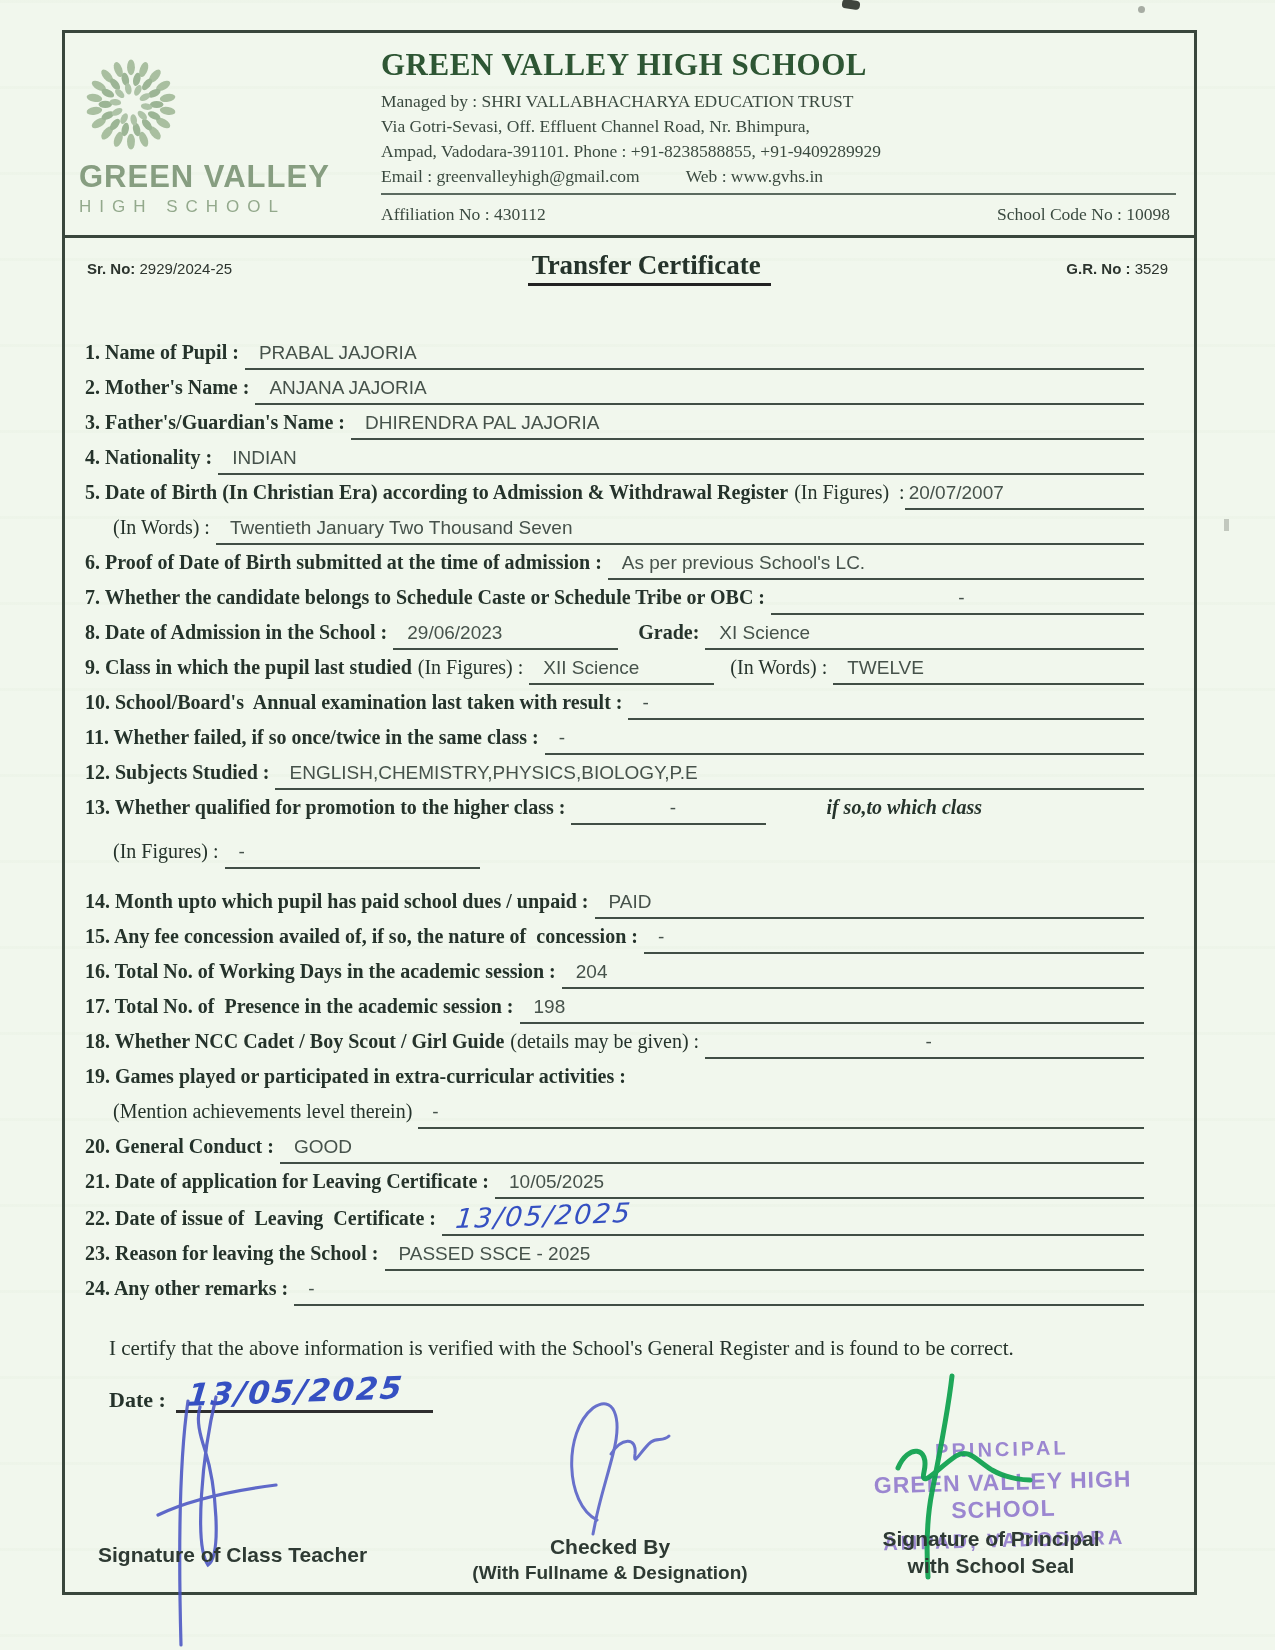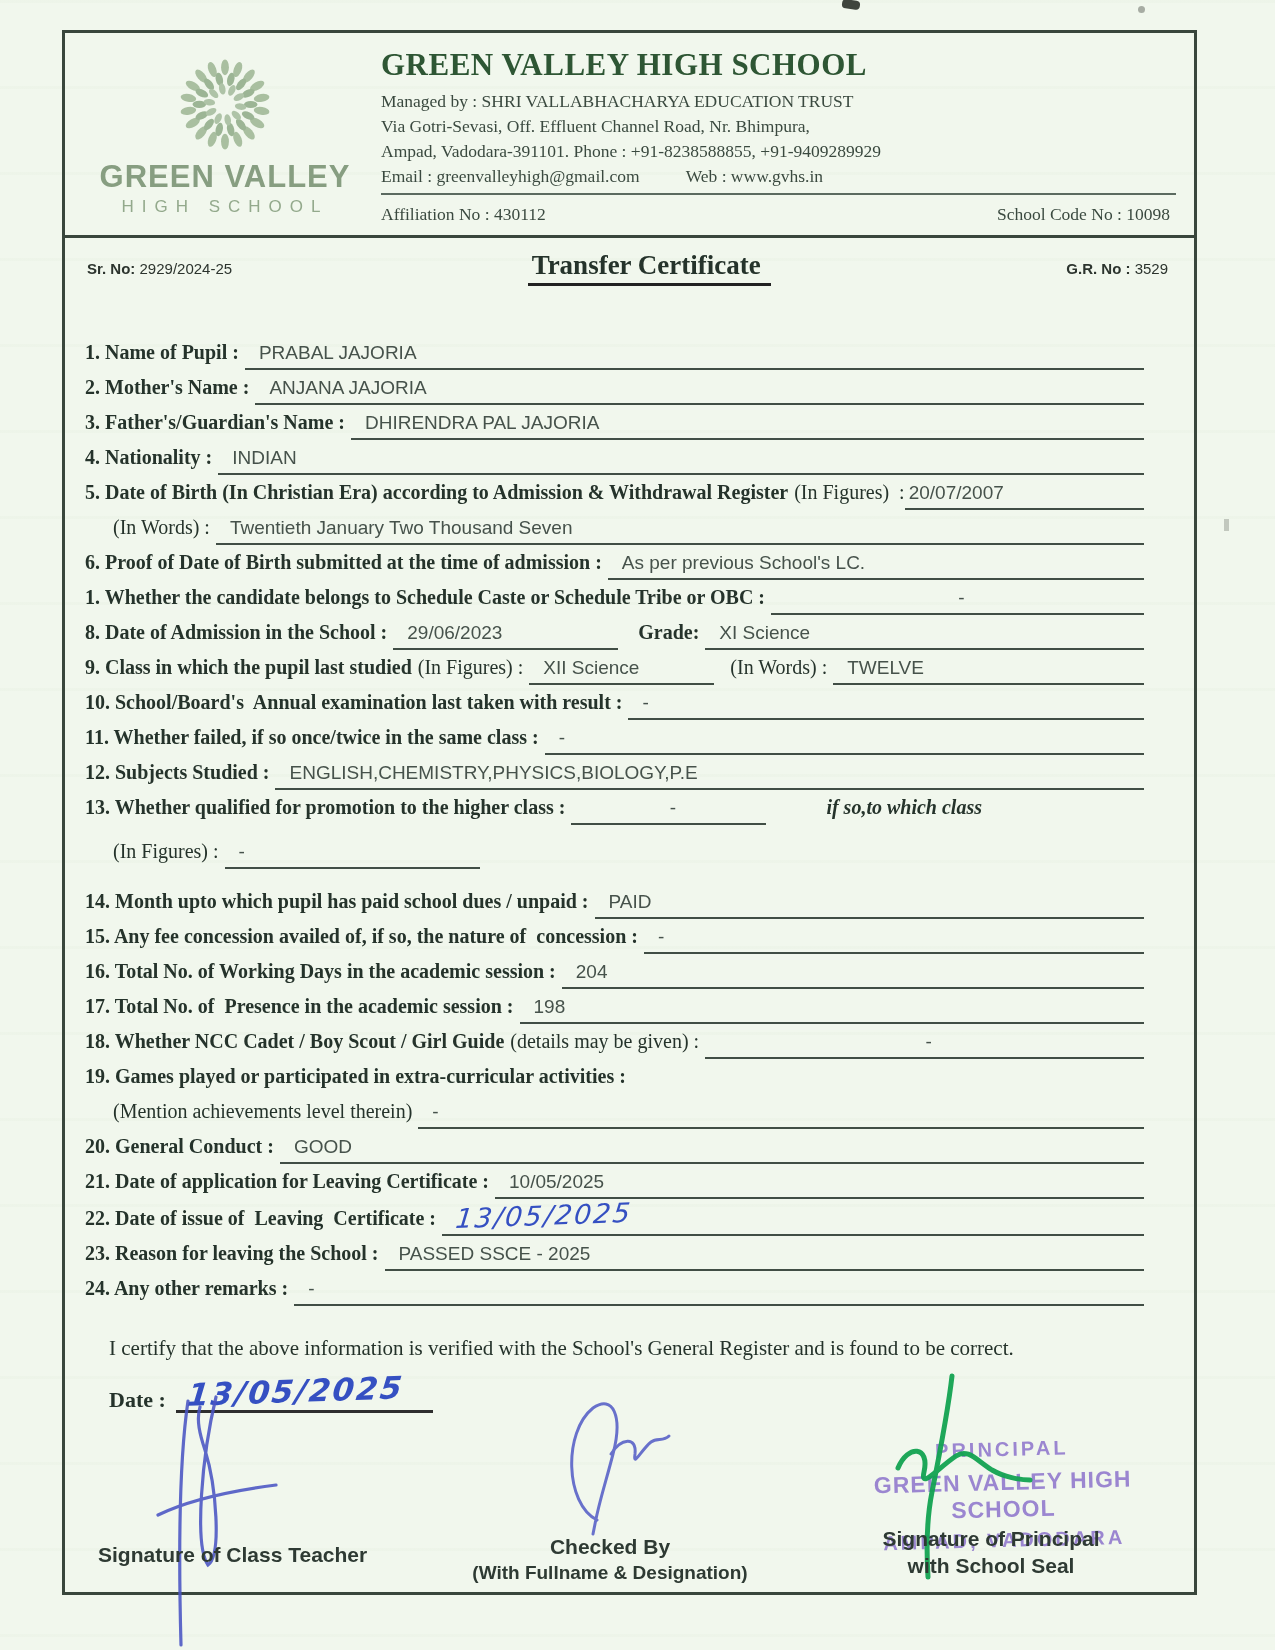--- a/index.html
+++ b/index.html
@@ -9,21 +9,21 @@
     background-image:repeating-linear-gradient(180deg, rgba(190,210,180,0.07) 0 3px, rgba(255,255,255,0) 3px 86px);
     font-family:"Liberation Serif", serif;
     color:#25332b;
   }
   .box{
     position:absolute;left:62px;top:30px;width:1135px;height:1565px;
     border:3px solid #39463c;box-sizing:border-box;
   }
   
   .header{display:flex;padding:10px 18px 6px 14px;}
-  .logo{width:292px;text-align:center;padding-top:10px;flex:none;}
+  .logo{width:292px;padding-top:10px;flex:none;}
   .logo-name{font-family:"Liberation Sans",sans-serif;font-weight:bold;font-size:31px;color:#879e81;letter-spacing:1px;margin-top:2px;}
   .logo-sub{font-family:"Liberation Sans",sans-serif;font-size:17px;color:#93a98c;letter-spacing:8px;margin-top:2px;}
   .hinfo{flex:1;padding-left:10px;padding-top:4px;}
   .school-name{font-size:31px;font-weight:bold;color:#2e5634;letter-spacing:.5px;margin-bottom:6px;}
   .hline{font-size:17.5px;font-weight:normal;color:#3a493f;line-height:1.42;}
   .hemail-row{display:flex;gap:46px;border-bottom:2px solid #5b6a60;padding-bottom:5px;}
   .haff-row{display:flex;justify-content:space-between;padding:7px 6px 2px 0;}
   
   .hr-sep{border-top:3px solid #39463c;}
   .srrow{display:flex;align-items:baseline;padding:12px 26px 2px 22px;}
@@ -183,21 +183,21 @@
       <span class="lbl norm ind">(In Words) :</span>
       <span class="val fill">Twentieth January Two Thousand Seven</span>
     </div>
 
     <div class="row">
       <span class="lbl">6. Proof of Date of Birth submitted at the time of admission :</span>
       <span class="val fill">As per previous School's LC.</span>
     </div>
 
     <div class="row">
-      <span class="lbl">1. Whether the candidate belongs to Schedule Caste or Schedule Tribe or OBC :</span>
+      <span class="lbl">7. Whether the candidate belongs to Schedule Caste or Schedule Tribe or OBC :</span>
       <span class="val fill" style="text-align:center;">-</span>
     </div>
 
     <div class="row">
       <span class="lbl">8. Date of Admission in the School :</span>
       <span class="val" style="width:205px;">29/06/2023</span>
       <span class="lbl" style="padding-left:20px;">Grade:</span>
       <span class="val fill">XI Science</span>
     </div>
 

